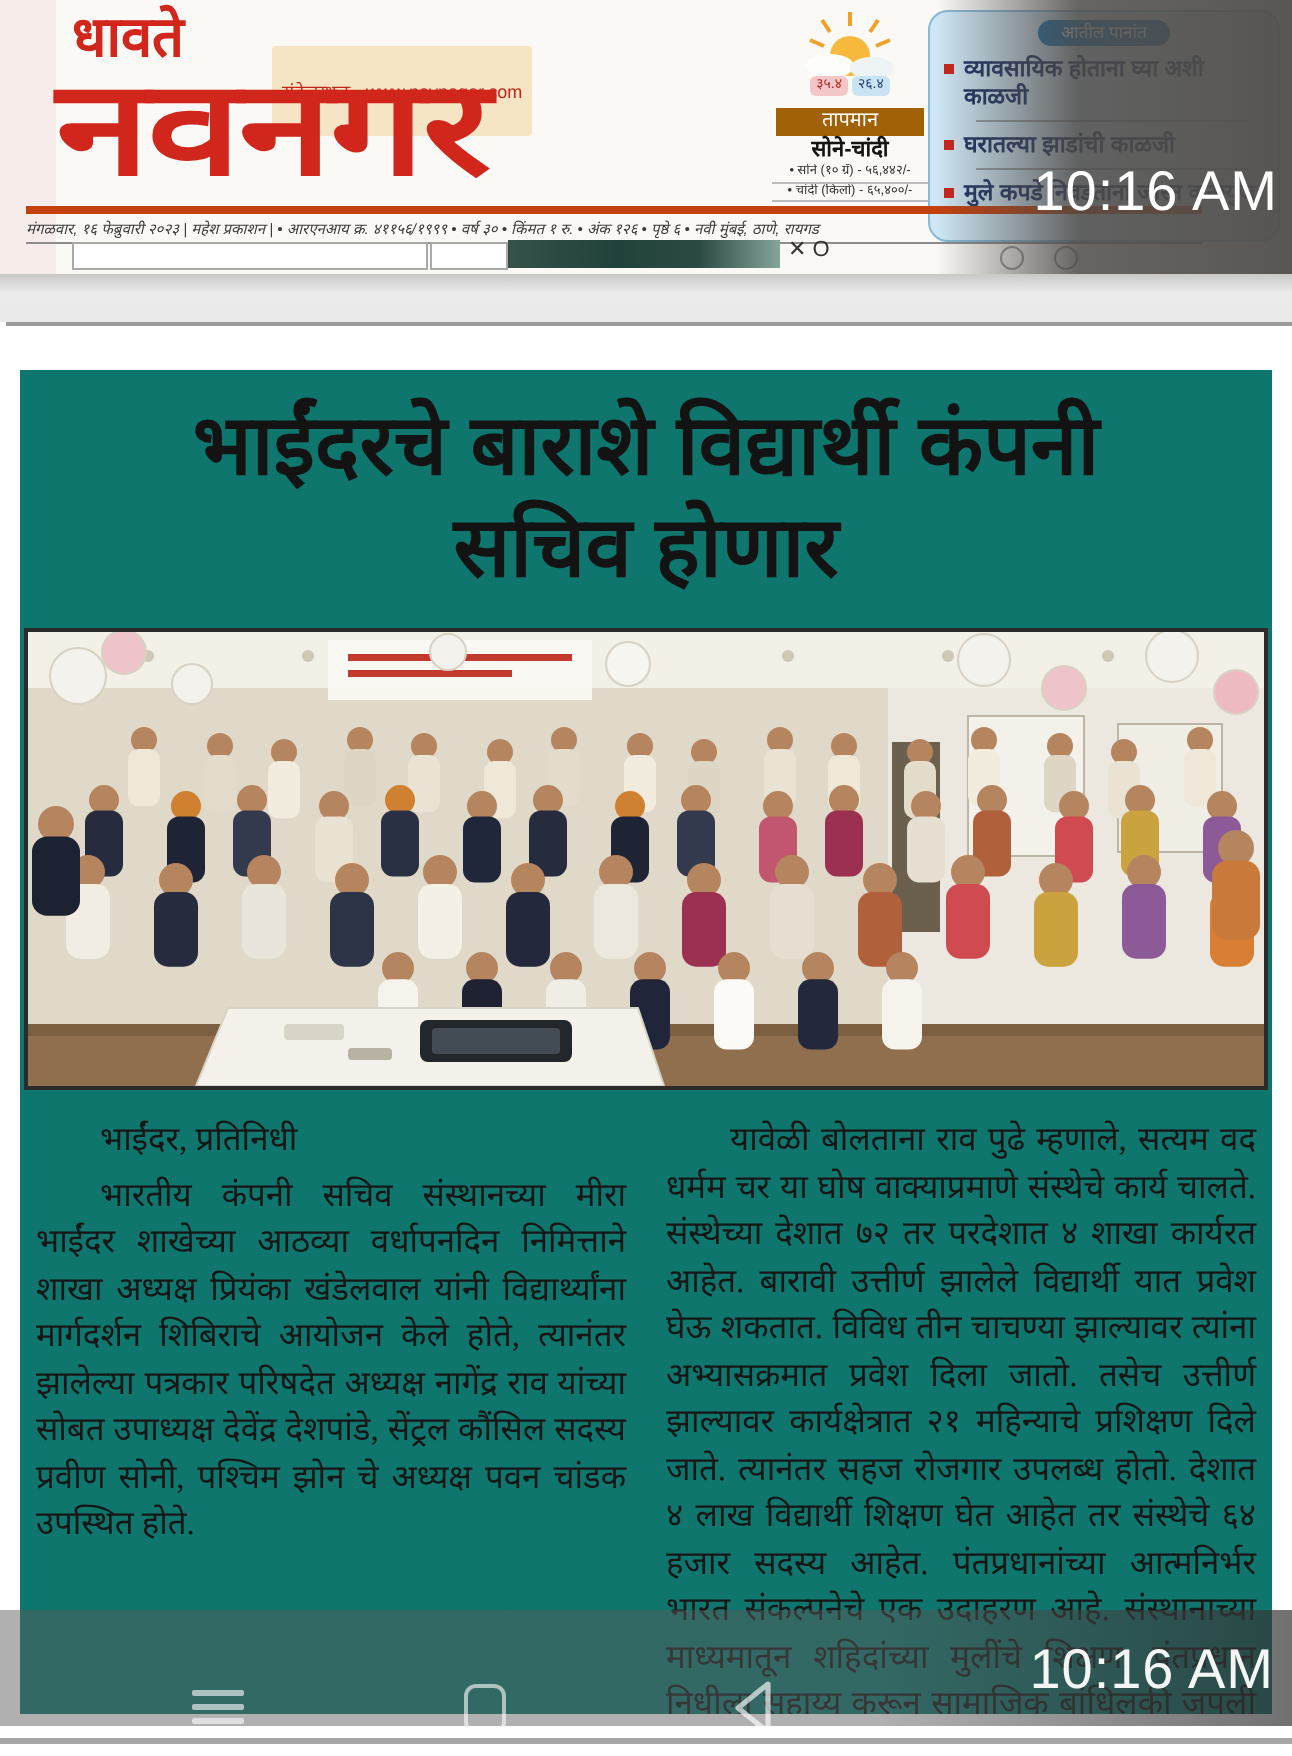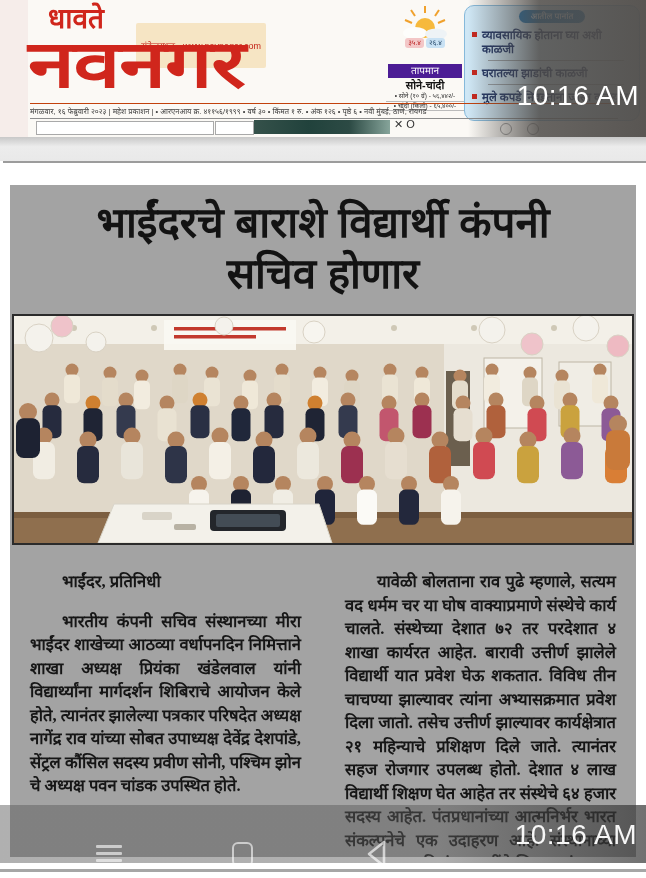--- a/index.html
+++ b/index.html
@@ -2,37 +2,37 @@
 <html><head>
 <meta charset="utf-8">
 <style>
   html,body{margin:0;padding:0;background:#ffffff;}
   #screen{position:relative;width:646px;height:878px;overflow:hidden;background:#ffffff;
           font-family:"Liberation Sans",sans-serif;}
 
   
   .masthead{position:absolute;left:0;top:0;width:646px;height:137px;background:#fbf9f5;overflow:hidden;}
   .mast-left-strip{position:absolute;left:0;top:0;width:28px;height:137px;background:#f6edea;}
-  .dhavte{position:absolute;left:48px;top:5px;font-size:28px;font-weight:800;color:#d0261c;line-height:1;}
+  .dhavte{position:absolute;left:36px;top:5px;font-size:28px;font-weight:800;color:#d0261c;line-height:1;}
   .site-label{position:absolute;left:136px;top:23px;font-size:9px;color:#c32318;background:#f6e5c4;
               padding:16px 5px;border-radius:2px;white-space:nowrap;}
   .nav-title{position:absolute;left:28px;top:30px;font-size:66px;font-weight:800;color:#d0261c;line-height:1.05;
              transform:scaleX(1.28);transform-origin:left top;letter-spacing:-1px;white-space:nowrap;}
-  .info-line{position:absolute;left:30px;top:103px;width:588px;font-size:7.5px;color:#3c3c3c;
-             border-top:1px solid #c2410c;border-bottom:1px solid #8d8d8d;padding:2px 0;
-             white-space:nowrap;overflow:hidden;}
+  .info-line{position:absolute;left:13px;top:103px;width:588px;font-size:7.5px;color:#3c3c3c;
+             border-top:4px solid #c2410c;border-bottom:1px solid #8d8d8d;padding:2px 0;
+             white-space:nowrap;overflow:hidden;font-style:italic;}
 
   
   .weather{position:absolute;left:386px;top:4px;width:78px;height:98px;text-align:center;}
   .sun-wrap{height:36px;}
   .w-chips{display:flex;justify-content:center;gap:2px;margin-top:-2px;}
   .chip{font-size:7px;padding:0 3px;border-radius:3px;line-height:10px;}
   .chip-max{background:#f3c7c7;color:#b22;}
   .chip-min{background:#c9e2f4;color:#246;}
-  .temp-bar{background:#4c1d95;color:#fff;font-size:10px;line-height:14px;margin:16px 2px 1px 2px;}
+  .temp-bar{background:#a16207;color:#fff;font-size:10px;line-height:14px;margin:6px 2px 1px 2px;}
   .gold-label{font-size:11px;font-weight:bold;color:#151515;line-height:13px;}
   .tiny-line{font-size:6.5px;color:#333;line-height:8.5px;white-space:nowrap;overflow:hidden;border-bottom:1px solid #bbb;}
 
   
   .inside-box{position:absolute;left:464px;top:5px;width:176px;height:116px;background:#cfe7f5;
               border:1px solid #86b9da;border-radius:10px;padding:3px 7px;box-sizing:border-box;}
   .pill{width:max-content;margin:1px auto 0 auto;background:#1576bd;color:#fff;font-size:8.5px;
         padding:1px 12px;border-radius:8px;line-height:11px;}
   .in-item{display:flex;gap:5px;margin-top:5px;font-size:11.5px;font-weight:bold;color:#1d3264;line-height:1.22;}
   .sq-bullet{width:5px;height:5px;background:#c9251c;margin-top:4px;flex:none;}
@@ -51,31 +51,31 @@
             background:linear-gradient(to right,rgba(77,74,71,0) 0%,rgba(77,74,71,.85) 40%,rgba(82,79,76,.96) 100%);}
   .time-top{position:absolute;right:7px;top:80px;font-size:28px;color:#fff;letter-spacing:.5px;}
 
   
   .gray-band{position:absolute;left:0;top:137px;width:646px;height:24px;
              background:linear-gradient(#c8c8c8,#ececec 40%,#e9e9e9);}
   .page-sheet{position:absolute;left:3px;top:161px;width:643px;height:717px;background:#fff;
               border-top:2px solid #9c9c9c;}
 
   
-  .article-card{position:absolute;left:10px;top:185px;width:626px;height:672px;background:#a3a3a3;overflow:hidden;}
+  .article-card{position:absolute;left:10px;top:185px;width:626px;height:672px;background:#0f766e;overflow:hidden;}
   .headline{padding-top:12px;display:flex;flex-direction:column;align-items:center;}
   .h-line{font-size:42px;font-weight:800;color:#131313;line-height:51px;white-space:nowrap;
           font-family:"Liberation Sans",sans-serif;}
   .photo-frame{position:absolute;left:2px;top:129px;width:618px;height:227px;border:2px solid #2b2b2b;
                background:#ddd5c6;}
   .photo-frame svg{display:block;}
   .cols{position:absolute;left:4px;top:369px;width:618px;height:310px;display:flex;gap:12px;overflow:hidden;}
   .col{flex:1;font-family:"Liberation Serif",serif;font-size:16.5px;line-height:23.5px;
        text-align:justify;color:#161616;}
-  .col p{margin:16px;text-indent:32px;font-weight:bold;}
+  .col p{margin:4px;text-indent:32px;}
 
   
   .bottom-overlay{position:absolute;left:0;top:805px;width:646px;height:58px;
       background:linear-gradient(to right,rgba(90,90,90,.48) 0%,rgba(90,90,90,.48) 68%,rgba(52,52,52,.70) 100%);}
   .nav-menu{position:absolute;left:96px;top:40px;width:26px;cursor:pointer;}
   .nav-menu div{height:2.5px;background:rgba(255,255,255,.6);margin-bottom:4.5px;border-radius:1px;}
   .nav-home{position:absolute;left:232px;top:37px;width:17px;height:21px;border:2.5px solid rgba(255,255,255,.6);
             border-radius:6px;cursor:pointer;}
   .nav-back{position:absolute;left:364px;top:34px;cursor:pointer;}
   .time-bottom{position:absolute;right:9px;top:14px;font-size:28px;color:rgba(255,255,255,.95);letter-spacing:.5px;}

